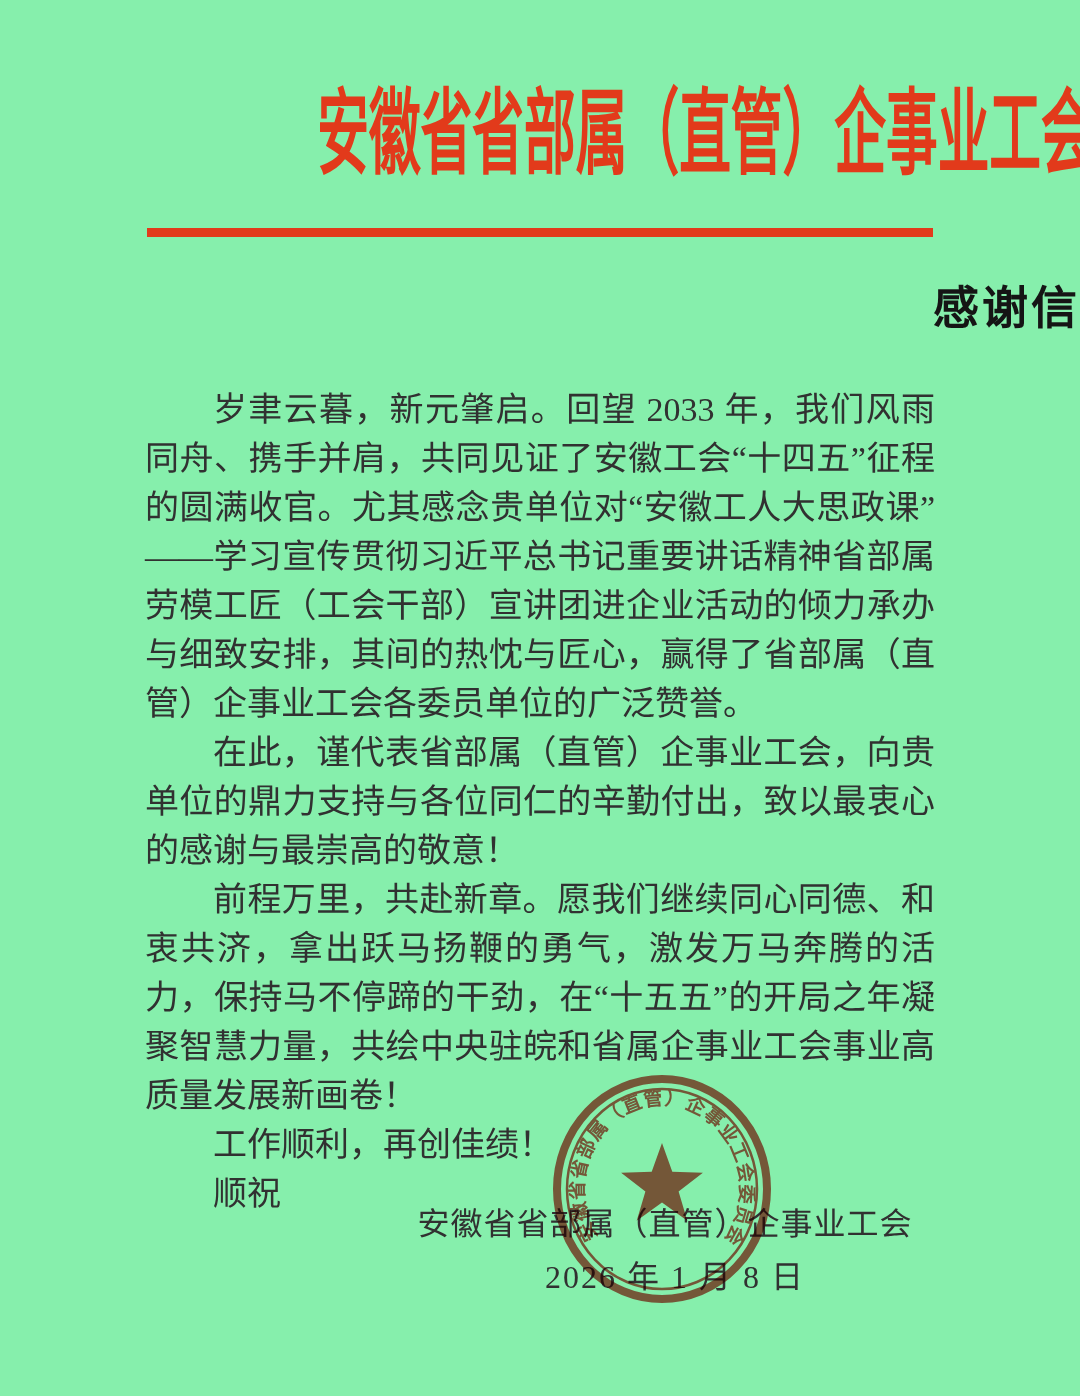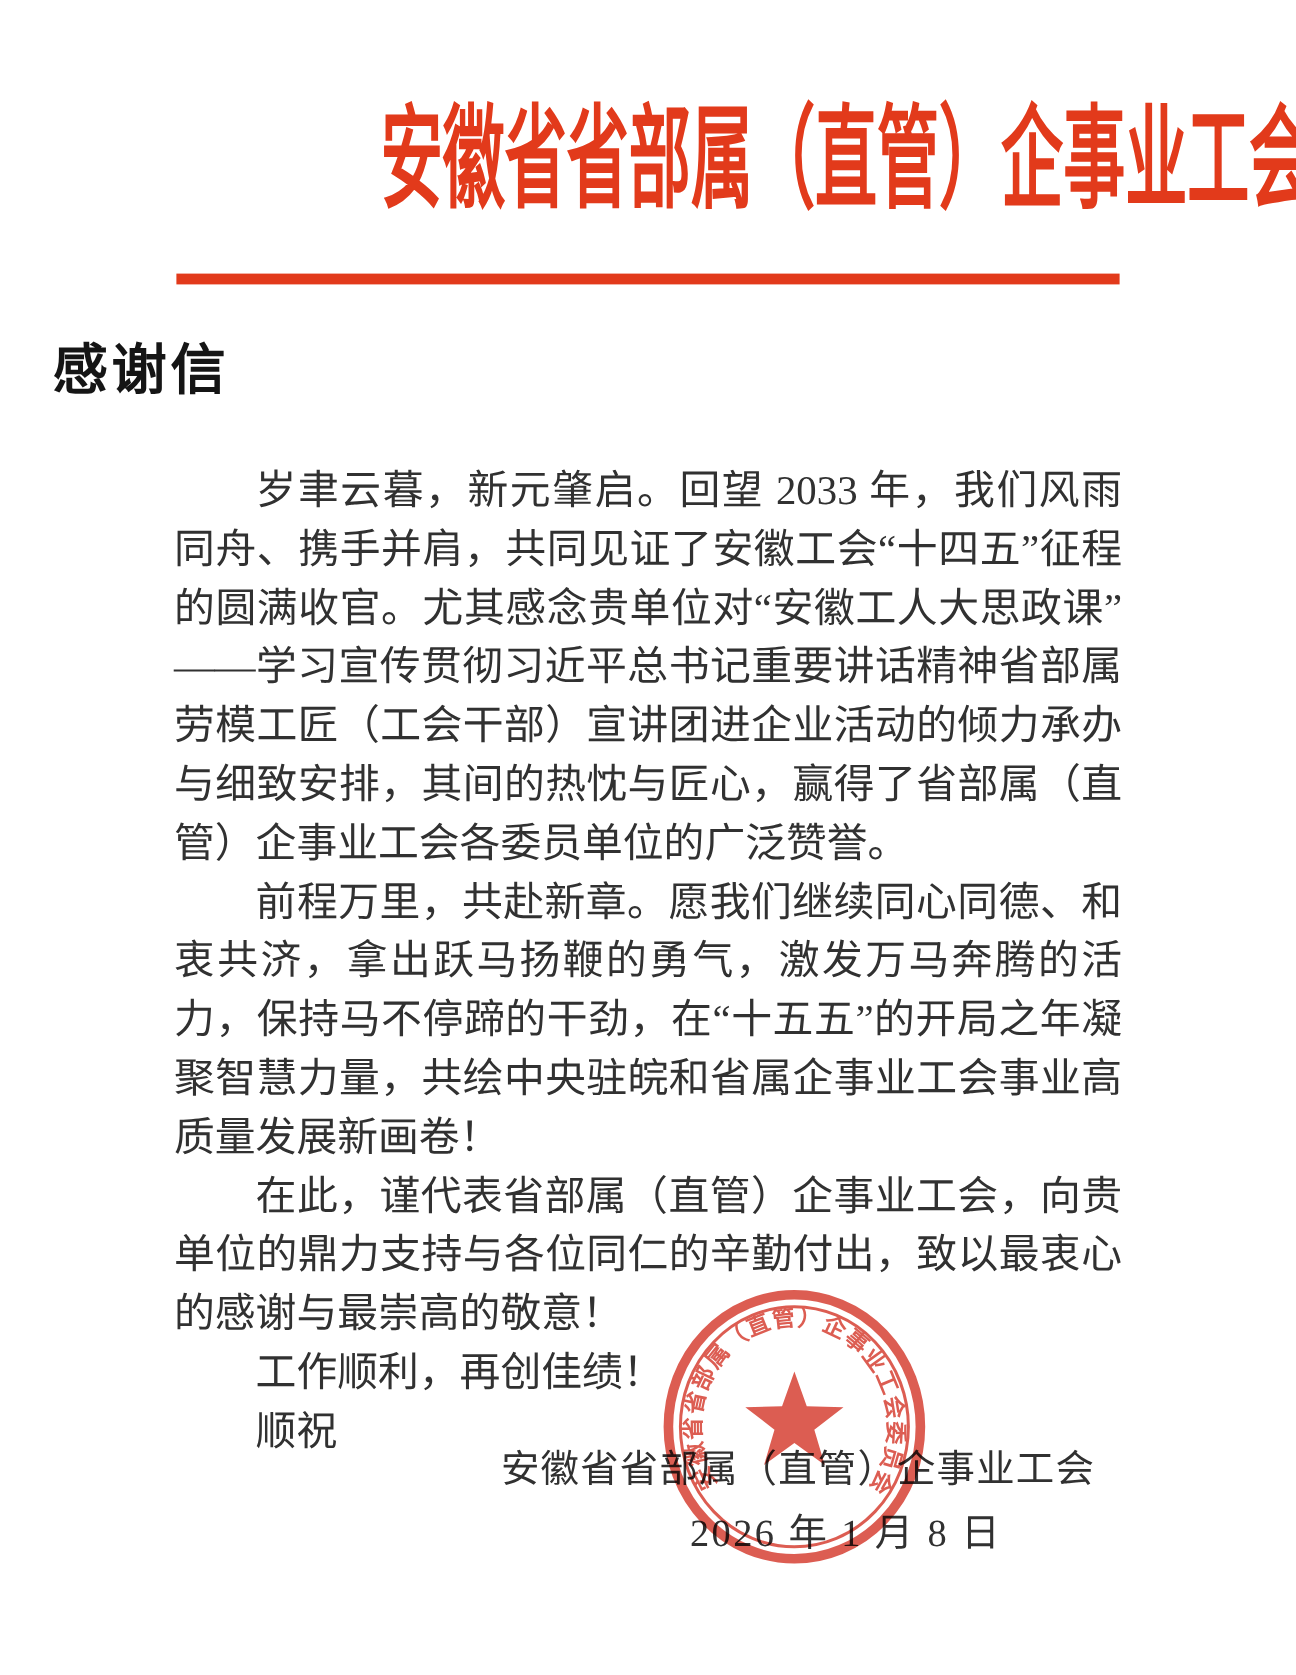--- a/index.html
+++ b/index.html
@@ -11,21 +11,21 @@
   *{margin:0;padding:0;box-sizing:border-box;}
   html,body{background:#e9e9e9;}
   body{
     font-family:"Liberation Serif","DejaVu Serif",serif;
     -webkit-font-smoothing:antialiased;
   }
   .page{
     position:relative;
     width:1080px;height:1396px;
     margin:0 auto;
-    background:#ffffff;
+    background:#86efac;
     overflow:hidden;
   }
   
   .letterhead{
     padding-top:84px;
     text-align:center;
   }
   .letterhead-inner{
     display:inline-block;
     white-space:nowrap;
@@ -37,21 +37,21 @@
     transform-origin:center;
   }
   .divider{
     width:786px;height:9px;
     margin:42px auto 0;
     background:var(--brand-red);
   }
   
   .letter-title{
     margin-top:46px;
-    text-align:left;
+    text-align:right;
     font-size:46px;
     line-height:1.15;
     font-weight:700;
     letter-spacing:3px;
     color:var(--title-ink);
     padding-left:44px;
   }
   
   .letter-body{
     margin:50px 145px 0 145px;
@@ -67,21 +67,21 @@
     position:absolute;
     top:1198px;left:360px;width:610px;
     text-align:center;
     font-size:32px;
     color:var(--ink);
     letter-spacing:1px;
     z-index:1;
   }
   .date-line{
     position:absolute;
-    top:1251px;left:400px;width:610px;
+    top:1251px;left:370px;width:610px;
     text-align:center;
     font-size:32px;
     color:var(--ink);
     letter-spacing:2px;
     z-index:1;
   }
   
   .seal{
     position:absolute;
     left:550px;top:1071px;
@@ -107,22 +107,22 @@
   <header class="letterhead">
     <span class="letterhead-inner">安徽省省部属（直管）企事业工会</span>
   </header>
 
   <div class="divider"></div>
 
   <h1 class="letter-title">感谢信</h1>
 
   <main class="letter-body">
     <p class="indent">岁聿云暮，新元肇启。回望 2033 年，我们风雨同舟、携手并肩，共同见证了安徽工会“十四五”征程的圆满收官。尤其感念贵单位对“安徽工人大思政课”——学习宣传贯彻习近平总书记重要讲话精神省部属劳模工匠（工会干部）宣讲团进企业活动的倾力承办与细致安排，其间的热忱与匠心，赢得了省部属（直管）企事业工会各委员单位的广泛赞誉。</p>
+    <p class="indent">在此，谨代表省部属（直管）企事业工会，向贵单位的鼎力支持与各位同仁的辛勤付出，致以最衷心的感谢与最崇高的敬意！</p>
     <p class="indent">前程万里，共赴新章。愿我们继续同心同德、和衷共济，拿出跃马扬鞭的勇气，激发万马奔腾的活力，保持马不停蹄的干劲，在“十五五”的开局之年凝聚智慧力量，共绘中央驻皖和省属企事业工会事业高质量发展新画卷！</p>
-    <p class="indent">在此，谨代表省部属（直管）企事业工会，向贵单位的鼎力支持与各位同仁的辛勤付出，致以最衷心的感谢与最崇高的敬意！</p>
     <p class="indent">工作顺利，再创佳绩！</p>
     <p class="indent">顺祝</p>
   </main>
 
   <div class="signature-line">安徽省省部属（直管）企事业工会</div>
   <div class="date-line">2026 年 1 月 8 日</div>
 
   <svg class="seal" viewBox="0 0 225 237" aria-hidden="true">
 
     <ellipse cx="112" cy="118" rx="105" ry="110" fill="none" stroke="currentColor" stroke-width="8"></ellipse>

